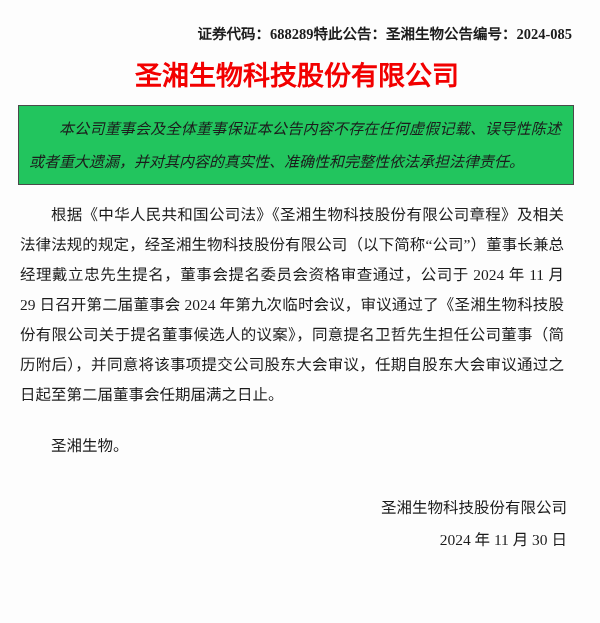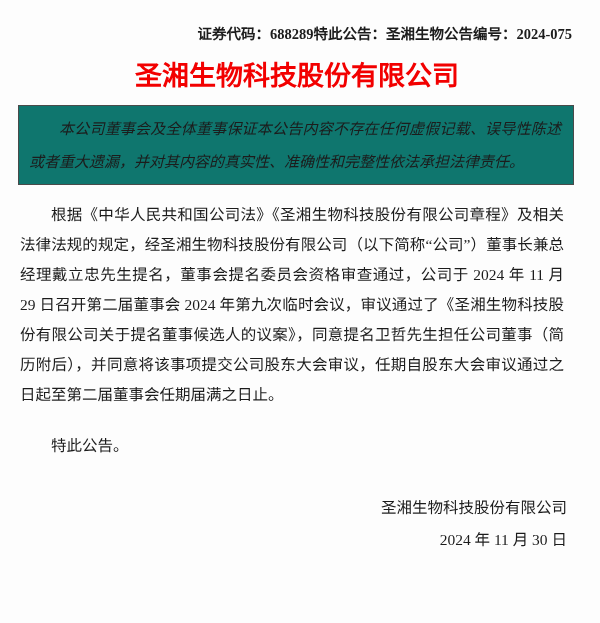--- a/index.html
+++ b/index.html
@@ -36,21 +36,21 @@
     font-weight: bold;
     font-size: 27px;
     line-height: 39px;
   }
   
   .disclaimer-box {
     margin-top: 10px;
     margin-left: -2px;
     margin-right: 0;
     border: 1px solid #4a4a4a;
-    background: #0f766e;
+    background: #22c55e;
     padding: 7px 12px 5px 10px;
     font-style: italic;
     font-size: 15px;
     line-height: 33px;
     text-align: justify;
   }
   .disclaimer-box p {
     margin: 0;
     text-indent: 2em;
   }
@@ -81,33 +81,33 @@
   }
 </style>
 </head>
 <body>
 
 <div class="page">
 
   <div class="doc-header">
     <span>证券代码：688289</span>
     <span>特此公告：圣湘生物</span>
-    <span>公告编号：2024-075</span>
+    <span>公告编号：2024-085</span>
   </div>
 
   <div class="doc-title" style="color: rgb(242, 0, 0);">
     <div>圣湘生物科技股份有限公司</div>
   </div>
 
   <div class="disclaimer-box">
     <p>本公司董事会及全体董事保证本公告内容不存在任何虚假记载、误导性陈述或者重大遗漏，并对其内容的真实性、准确性和完整性依法承担法律责任。</p>
   </div>
 
   <p class="body-paragraph">根据《中华人民共和国公司法》《圣湘生物科技股份有限公司章程》及相关法律法规的规定，经圣湘生物科技股份有限公司（以下简称“公司”）董事长兼总经理戴立忠先生提名，董事会提名委员会资格审查通过，公司于 2024 年 11 月 29 日召开第二届董事会 2024 年第九次临时会议，审议通过了《圣湘生物科技股份有限公司关于提名董事候选人的议案》，同意提名卫哲先生担任公司董事（简历附后），并同意将该事项提交公司股东大会审议，任期自股东大会审议通过之日起至第二届董事会任期届满之日止。</p>
 
-  <p class="closing-statement">特此公告。</p>
+  <p class="closing-statement">圣湘生物。</p>
 
   <div class="signature-block">
     <div>圣湘生物科技股份有限公司</div>
     <div>2024 年 11 月 30 日</div>
   </div>
 
 </div>
 
 </body></html>

